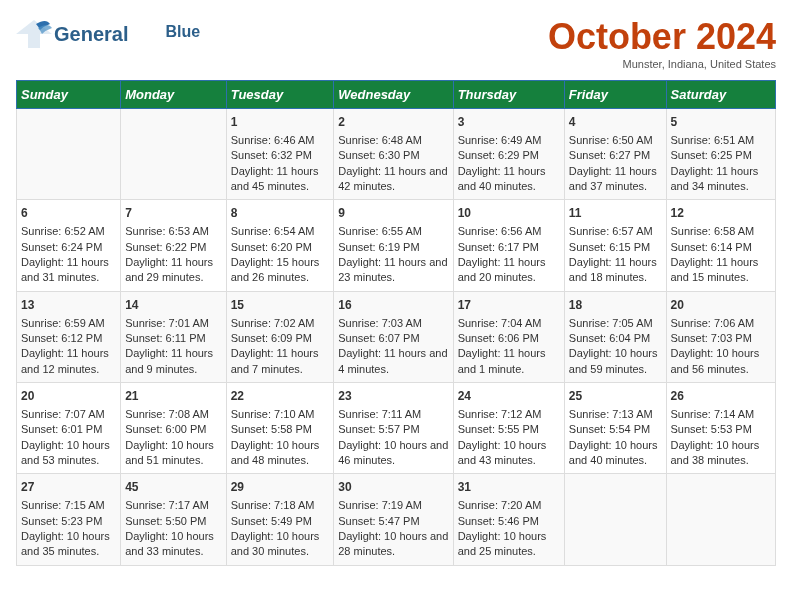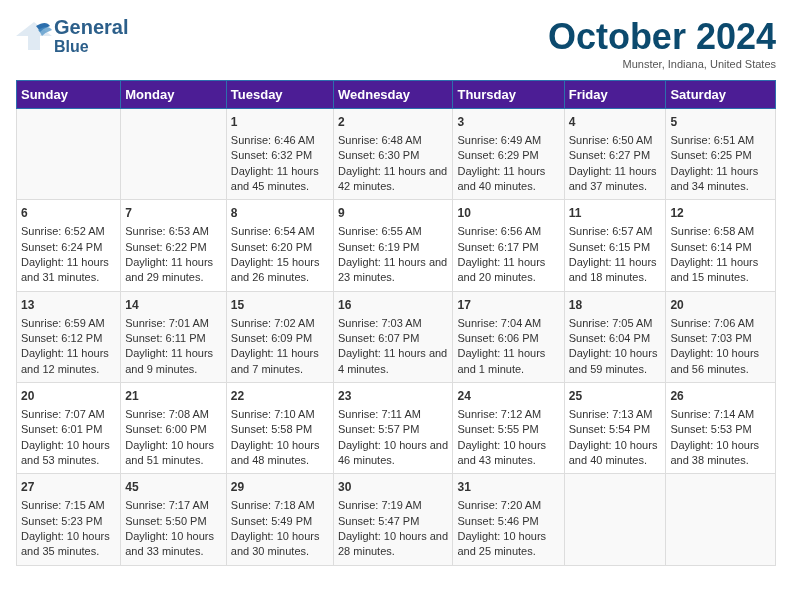--- a/index.html
+++ b/index.html
@@ -18,35 +18,36 @@
       justify-content: space-between;
       align-items: flex-start;
       margin-bottom: 10px;
     }
     .title-block {
       text-align: right;
     }
     .title-block h1 {
       font-size: 36px;
       font-weight: bold;
-      color: #0c4a6e;
+      color: #c2410c;
     }
     .title-block h2 {
       font-size: 11px;
       color: #555;
       font-weight: normal;
     }
     table {
       width: 100%;
       border-collapse: collapse;
       font-size: 11px;
     }
     thead tr {
-      background-color: #4c1d95;
+      background-color: #15803d;
       color: #fff;
+      font-style: italic;
     }
     thead th {
       padding: 6px 4px;
       text-align: left;
       font-size: 13px;
       font-weight: bold;
       border: 1px solid #2c6fad;
     }
     tbody tr {
       border-bottom: 1px solid #ccc;
@@ -71,22 +72,23 @@
       margin-bottom: 2px;
       font-size: 12px;
     }
     .logo-container {
       display: flex;
       align-items: center;
       gap: 2px;
     }
     .logo-text {
       display: flex;
-      flex-direction: column;
+      flex-direction: row;
       line-height: 1.1;
+      gap: 37px;
     }
   </style>
 </head>
 <body>
 
 <div class="page">
   <div class="header">
     <div class="logo-container">
       <svg width="36" height="36" viewBox="0 0 36 36">
 

